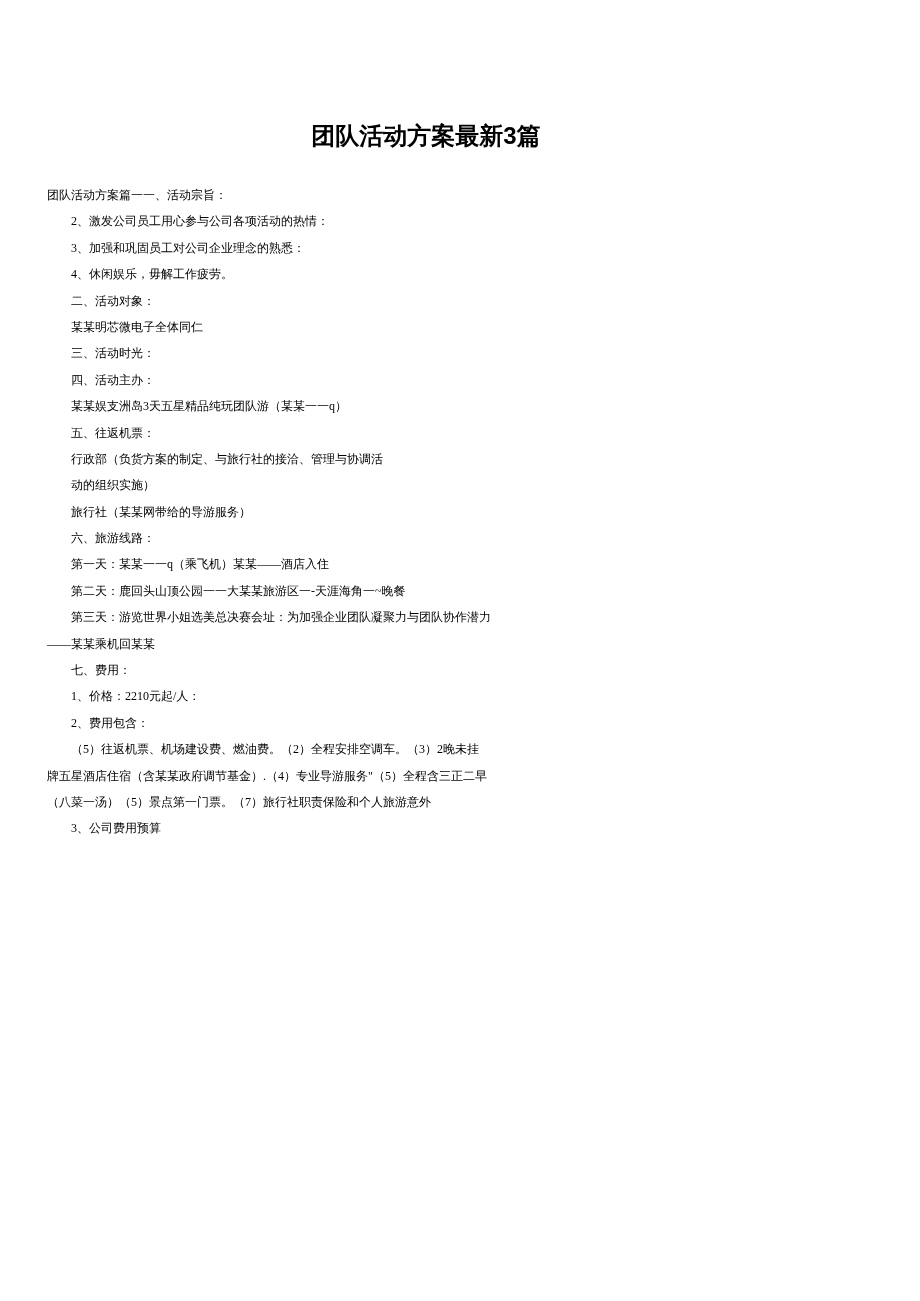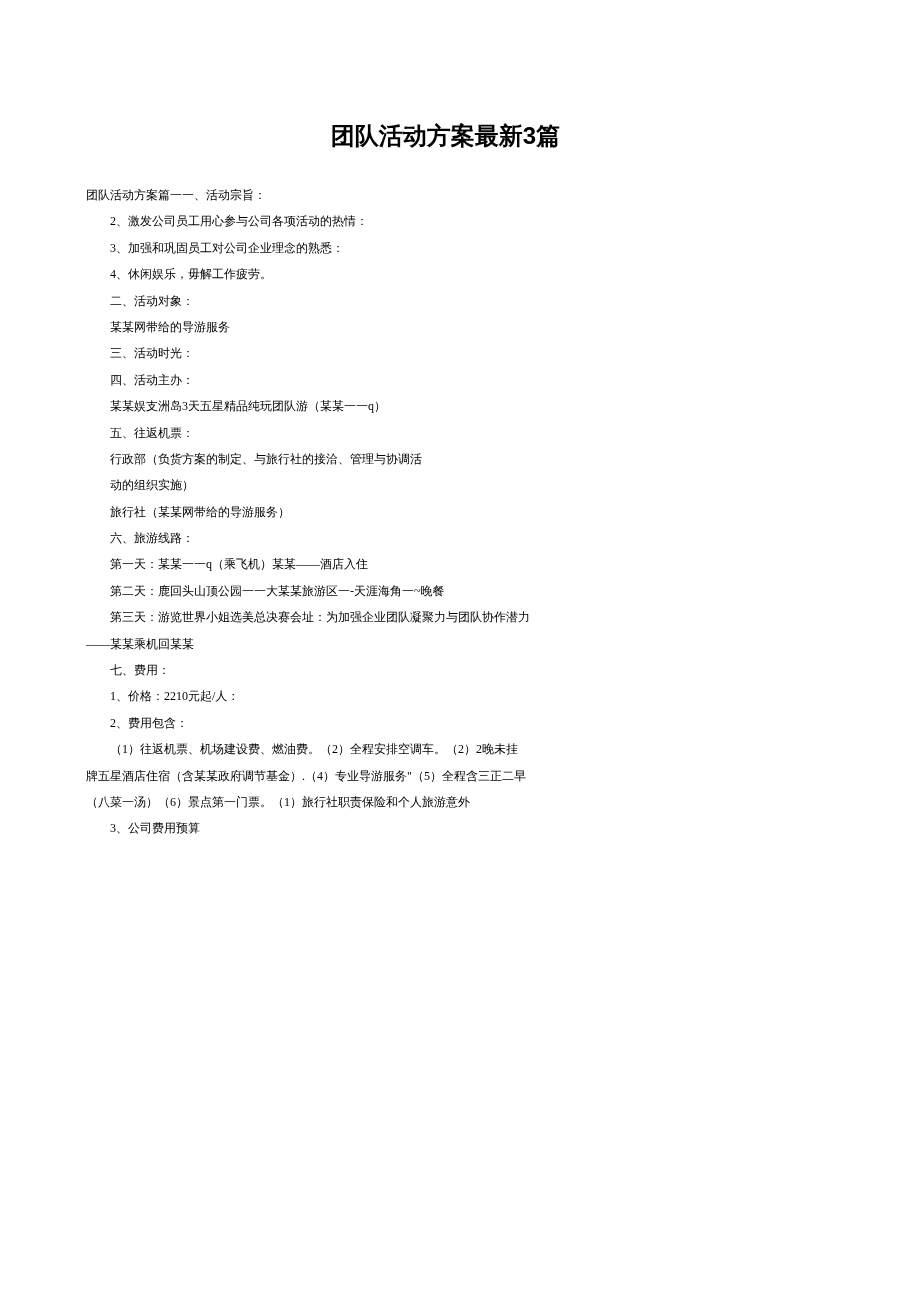--- a/index.html
+++ b/index.html
@@ -4,21 +4,21 @@
 <style>
   body {
     margin: 0;
     padding: 0;
     background: #ffffff;
     font-family: "SimSun", "宋体", serif;
     color: #000000;
     width: 920px;
   }
   .page {
-    padding: 120px 115px 60px 86px;
+    padding: 120px 115px 60px 47px;
     box-sizing: border-box;
   }
   .title {
     font-family: "Microsoft YaHei", "SimHei", sans-serif;
     font-weight: bold;
     font-size: 24px;
     text-align: center;
     margin-bottom: 30px;
   }
   .line {
@@ -34,34 +34,34 @@
 <body>
 
 <div class="page">
   <div class="title">团队活动方案最新3篇</div>
   <div id="body-lines">
       <div class="line">团队活动方案篇一一、活动宗旨：</div>
       <div class="line indent1">2、激发公司员工用心参与公司各项活动的热情：</div>
       <div class="line indent1">3、加强和巩固员工对公司企业理念的熟悉：</div>
       <div class="line indent1">4、休闲娱乐，毋解工作疲劳。</div>
       <div class="line indent1">二、活动对象：</div>
-      <div class="line indent1">某某网带给的导游服务</div>
+      <div class="line indent1">某某明芯微电子全体同仁</div>
       <div class="line indent1">三、活动时光：</div>
       <div class="line indent1">四、活动主办：</div>
       <div class="line indent1">某某娱支洲岛3天五星精品纯玩团队游（某某一一q）</div>
       <div class="line indent1">五、往返机票：</div>
       <div class="line indent1">行政部（负货方案的制定、与旅行社的接洽、管理与协调活</div>
       <div class="line indent1">动的组织实施）</div>
       <div class="line indent1">旅行社（某某网带给的导游服务）</div>
       <div class="line indent1">六、旅游线路：</div>
       <div class="line indent1">第一天：某某一一q（乘飞机）某某——酒店入住</div>
       <div class="line indent1">第二天：鹿回头山顶公园一一大某某旅游区一-天涯海角一~晚餐</div>
       <div class="line indent1">第三天：游览世界小姐选美总决赛会址：为加强企业团队凝聚力与团队协作潜力</div>
       <div class="line">——某某乘机回某某</div>
       <div class="line indent1">七、费用：</div>
       <div class="line indent1">1、价格：2210元起/人：</div>
       <div class="line indent1">2、费用包含：</div>
-      <div class="line indent1">（1）往返机票、机场建设费、燃油费。（2）全程安排空调车。（2）2晚未挂</div>
+      <div class="line indent1">（5）往返机票、机场建设费、燃油费。（2）全程安排空调车。（3）2晚未挂</div>
       <div class="line">牌五星酒店住宿（含某某政府调节基金）.（4）专业导游服务"（5）全程含三正二早</div>
-      <div class="line">（八菜一汤）（6）景点第一门票。（1）旅行社职责保险和个人旅游意外</div>
+      <div class="line">（八菜一汤）（5）景点第一门票。（7）旅行社职责保险和个人旅游意外</div>
       <div class="line indent1">3、公司费用预算</div>
     </div>
 </div>
 
 </body></html>

